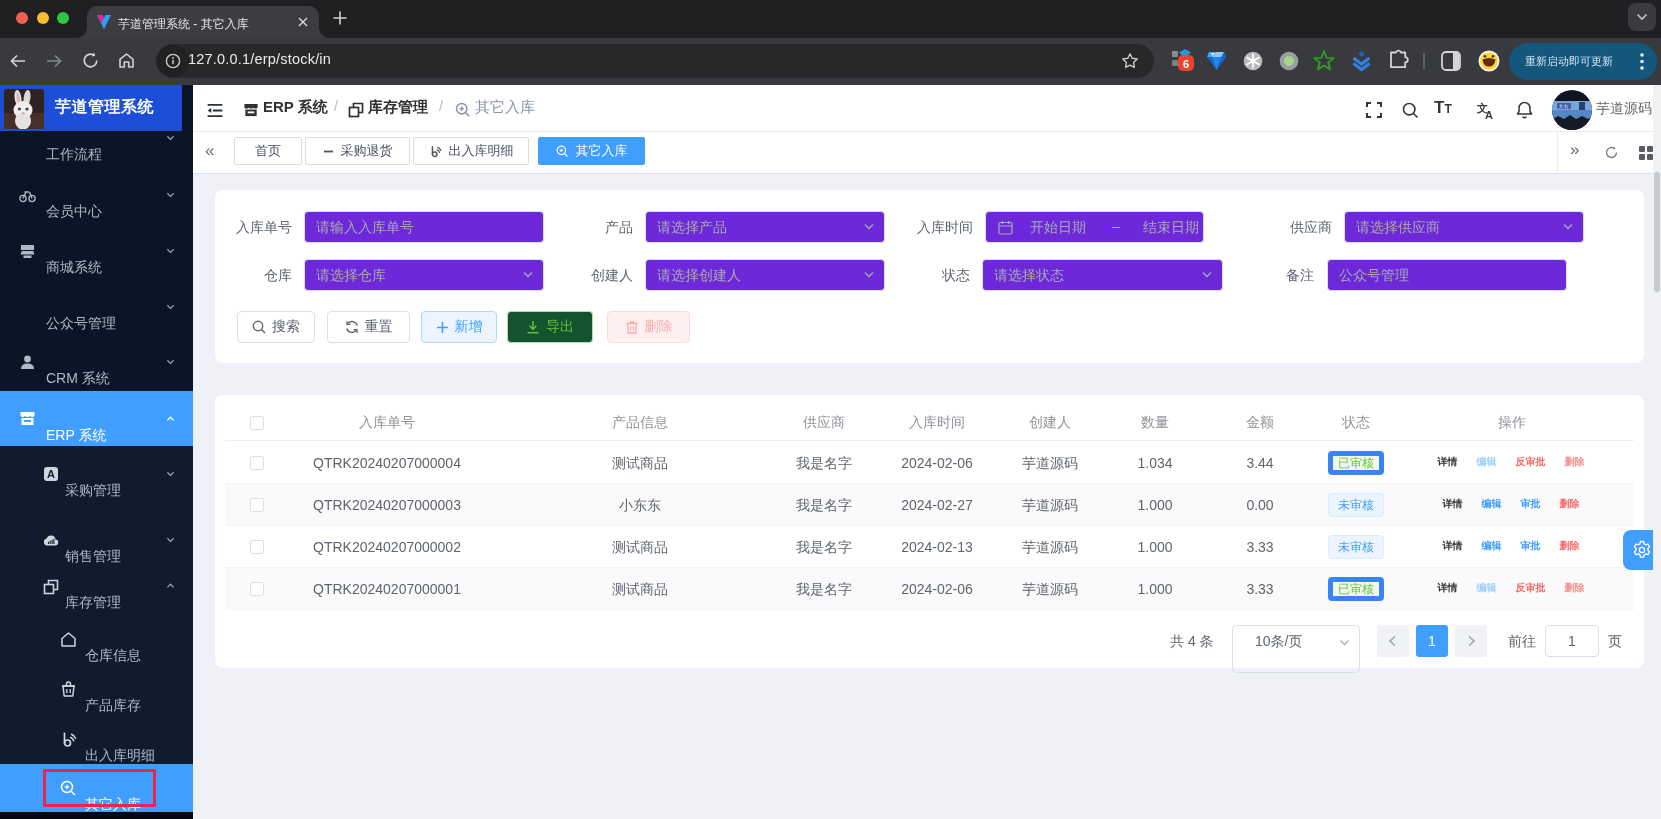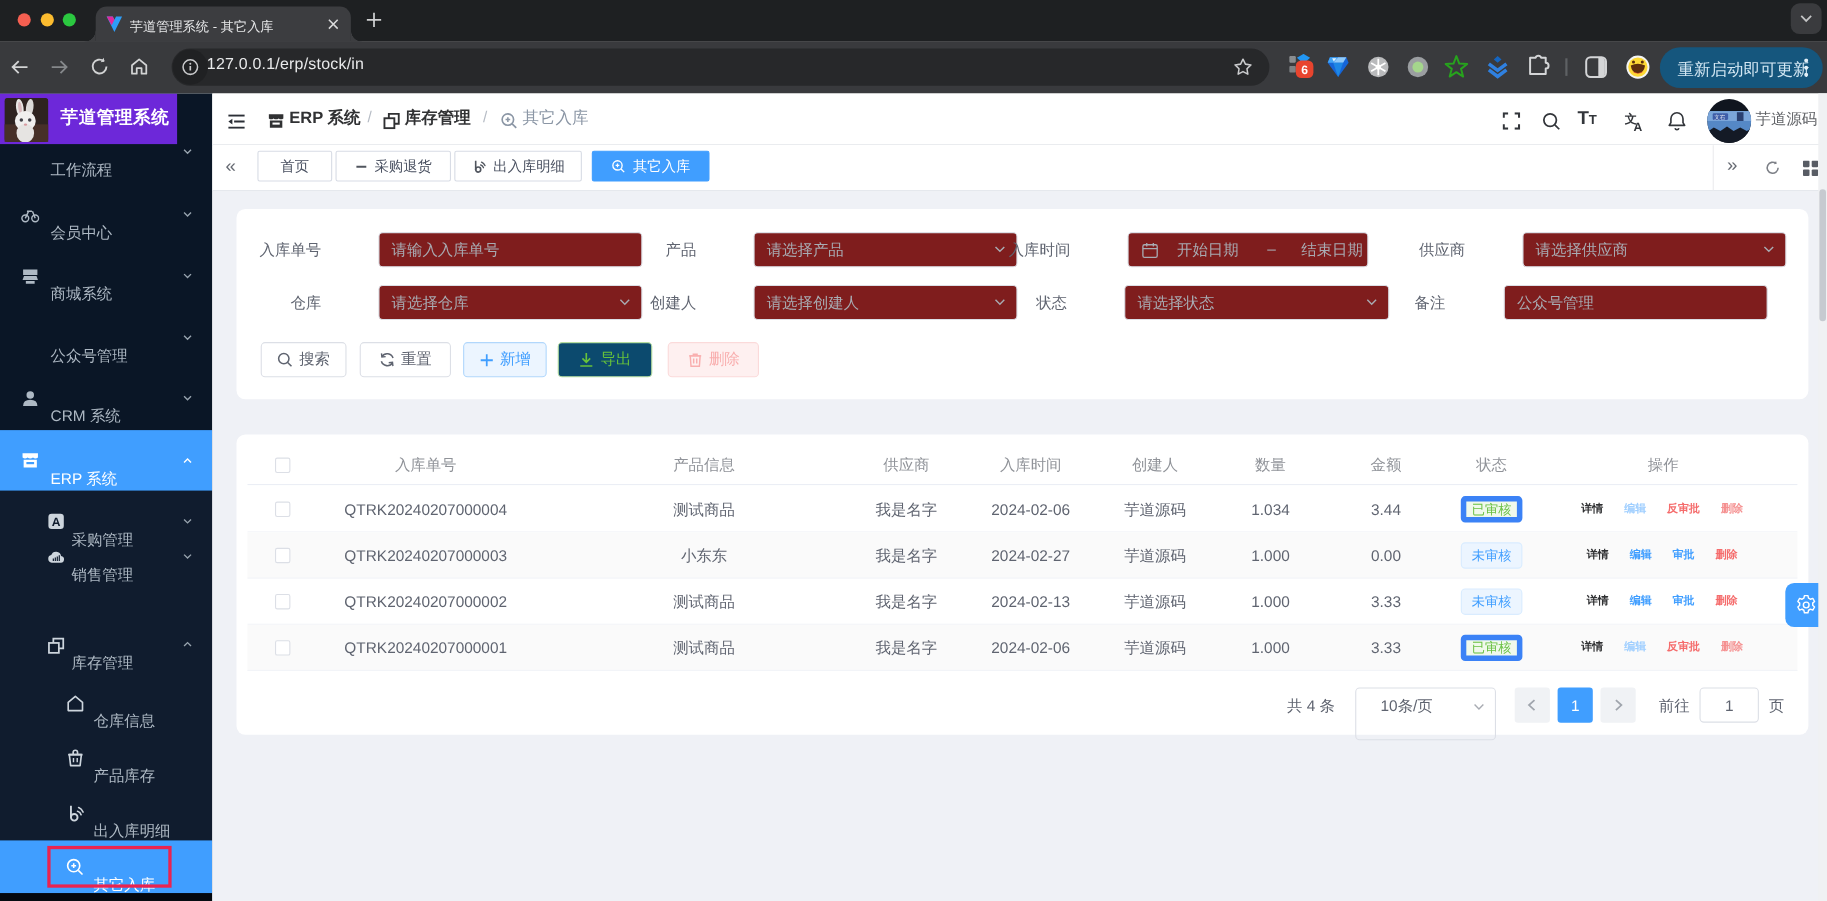--- a/index.html
+++ b/index.html
@@ -20,21 +20,21 @@
   #sidebar { left:0; top:85px; width:193px; height:734px; background:#0a1626; overflow:hidden; }
   #appheader { left:193px; top:85px; width:1468px; height:47px; background:#fff; border-bottom:1px solid #e8eaee; }
   #tagsrow { left:193px; top:132px; width:1468px; height:42px; background:#fff; border-bottom:1px solid #dadfe6; }
   #content { left:193px; top:174px; width:1468px; height:645px; background:#eff1f6; }
   .card { position:absolute; background:#fff; border-radius:8px; }
   .mitem { position:absolute; left:0; width:193px; height:56px; color:#aeb9c4; font-size:14px; }
   .mtxt { position:absolute; top:50%; transform:translateY(-50%);margin-top:17px; }
   .chev { position:absolute; right:18px; top:50%; width:9px; height:9px; transform:translateY(-50%); }
   .tag-tab { position:absolute; top:5px; height:28px; border:1px solid #d8dce5; border-radius:2px; background:#fff; color:#495060; font-size:13px; display:flex; align-items:center; justify-content:center; gap:7px; }
   .fitem-label { position:absolute; font-size:14px; color:#5f6470; line-height:32px; text-align:right; }
-  .finput { position:absolute; height:32px; border:1px solid #dcdfe6; border-radius:4px; background:#7f1d1d; font-size:14px; color:#a8abb2; line-height:30px; padding-left:11px;margin-left:40px; }
+  .finput { position:absolute; height:32px; border:1px solid #dcdfe6; border-radius:4px; background:#6d28d9; font-size:14px; color:#a8abb2; line-height:30px; padding-left:11px; }
   .fchev { position:absolute; right:10px; top:11px; width:10px; height:8px; }
   .btn { position:absolute; top:311px; height:32px; border-radius:4px; font-size:14px; display:flex; align-items:center; justify-content:center; gap:6px; }
   .hcell,.ccell { position:absolute; font-size:14px; transform:translateX(-50%); white-space:nowrap; }
   .hcell { color:#909399; font-weight:400; }
   .ccell { color:#5f6470; }
   .tag { position:absolute; width:56px; height:24px; border-radius:4px; font-size:12px; display:flex; align-items:center; justify-content:center; transform:translateX(-50%); }
   .tag-g { background:#f0f9eb; border:5px solid #3b82f6; color:#6ac144; }
   .tag-b { background:#ecf5ff; border:1px solid #d9ecff; color:#409eff; }
   .ops { position:absolute; transform:translateX(-50%); display:flex; gap:19px; font-size:10px; font-weight:700; white-space:nowrap; }
 </style>
@@ -132,34 +132,34 @@
   </svg>
   <svg style="position:absolute;left:1478px;top:12px;" width="22" height="22" viewBox="0 0 22 22">
     <circle cx="11" cy="11" r="10.5" fill="#f3f4f4"></circle>
     <circle cx="11" cy="11" r="8.8" fill="#fdd835"></circle>
     <path d="M4.5 9.5 Q11 6.5 17.5 9.5 Q16.5 16.5 11 16.5 Q5.5 16.5 4.5 9.5 Z" fill="#5d2e0d"></path>
     <path d="M6 14.8 Q11 17.8 16 14.8 Q14.5 16.8 11 16.8 Q7.5 16.8 6 14.8 Z" fill="#e53935"></path>
     <circle cx="7" cy="6.3" r="1.4" fill="#5d2e0d"></circle>
       <circle cx="15" cy="6.3" r="1.4" fill="#5d2e0d"></circle>
   </svg>
   <div style="position:absolute;left:1509px;top:5px;width:148px;height:37px;border-radius:18.5px;background:#15567d;">
-    <span style="position:absolute;left:16px;top:11px;font-size:15px;color:#d3e7f3;">重新启动即可更新</span>
+    <span style="position:absolute;left:16px;top:11px;font-size:11px;color:#d3e7f3;">重新启动即可更新</span>
     <svg style="position:absolute;left:131px;top:10px;" width="4" height="17" viewBox="0 0 4 17">
         <circle cx="2" cy="2" r="1.8" fill="#e2eff7"></circle>
         <circle cx="2" cy="8.5" r="1.8" fill="#e2eff7"></circle>
         <circle cx="2" cy="15" r="1.8" fill="#e2eff7"></circle>
       </svg>
   </div>
 </div>
 
 <div class="abs" id="sidebar">
 
   <div class="abs" style="left:0;top:361px;width:193px;height:318px;background:#101c2e;"></div>
 
-  <div class="abs" style="left:0;top:0;width:161px;height:46px;background:#6d28d9;z-index:5;">
+  <div class="abs" style="left:0;top:0;width:182px;height:46px;background:#1d4ed8;z-index:5;">
     <svg class="abs" style="left:4px;top:4px;" width="40" height="40" viewBox="0 0 40 40">
       <rect width="40" height="40" rx="3" fill="#2e2320"></rect>
       <rect x="0" y="24" width="40" height="16" fill="#473028"></rect>
       <ellipse cx="14" cy="9" rx="3.4" ry="8" fill="#e8e6e4" transform="rotate(-8 14 9)"></ellipse>
       <ellipse cx="23" cy="9" rx="3.4" ry="8" fill="#dddbd9" transform="rotate(8 23 9)"></ellipse>
       <ellipse cx="14.2" cy="9" rx="1.6" ry="5.5" fill="#d8b9bc" transform="rotate(-8 14 9)"></ellipse>
       <ellipse cx="19" cy="21" rx="9.5" ry="9" fill="#f0efee"></ellipse>
       <ellipse cx="19" cy="32" rx="8" ry="8.5" fill="#e6e4e2"></ellipse>
       <circle cx="15.4" cy="20" r="1.6" fill="#3f3f46"></circle>
         <circle cx="23" cy="20" r="1.6" fill="#3f3f46"></circle>
@@ -226,21 +226,21 @@
   <div class="mitem" style="top:361px;">
     <svg class="abs" style="left:43px;top:20px;" width="16" height="16" viewBox="0 0 16 16">
         <rect x="1" y="1" width="14" height="14" rx="3" fill="#cdd5dd"></rect>
         <text x="8" y="12" font-size="11" font-weight="bold" fill="#101c2e" text-anchor="middle" font-family="Liberation Sans">A</text>
       </svg>
     <span class="mtxt" style="left:65px;">采购管理</span>
     <svg class="chev" viewBox="0 0 10 10">
         <path d="M1.5 3 L5 6.5 L8.5 3" stroke="#97a3ae" stroke-width="1.4" fill="none"></path>
       </svg>
   </div>
-  <div class="mitem" style="top:393px;">
+  <div class="mitem" style="top:427px;">
     <svg class="abs" style="left:43px;top:21px;" width="16" height="14" viewBox="0 0 16 14">
         <path d="M4 12.5 a3.5 3.5 0 0 1 -0.4 -6.9 a4.6 4.6 0 0 1 8.9 0.8 a3 3 0 0 1 -0.7 6.1 Z" fill="#cdd5dd"></path>
         <path d="M5.5 11 v-2.2 M7.3 11 v-3.2 M9.1 11 v-4.2 M10.9 11 v-5.2" stroke="#101c2e" stroke-width="1.1"></path>
       </svg>
     <span class="mtxt" style="left:65px;">销售管理</span>
     <svg class="chev" viewBox="0 0 10 10">
         <path d="M1.5 3 L5 6.5 L8.5 3" stroke="#97a3ae" stroke-width="1.4" fill="none"></path>
       </svg>
   </div>
   <div class="mitem" style="top:473px;">
@@ -422,21 +422,21 @@
 <div class="btn" style="left:327px;width:83px;border:1px solid #dcdfe6;background:#fff;color:#5f6470;">
   <svg width="14" height="14" viewBox="0 0 14 14">
       <path d="M12.3 5.5 A5.6 5.6 0 0 0 2.2 4.2 M1.7 8.5 A5.6 5.6 0 0 0 11.8 9.8" stroke="#5f6470" stroke-width="1.4" fill="none"></path>
       <path d="M1.8 1.2 L2.2 4.6 L5.6 4.2" stroke="#5f6470" stroke-width="1.3" fill="none"></path>
       <path d="M12.2 12.8 L11.8 9.4 L8.4 9.8" stroke="#5f6470" stroke-width="1.3" fill="none"></path>
     </svg>重置</div>
 <div class="btn" style="left:421px;width:76px;border:1px solid #b1d7fc;background:#ecf5ff;color:#409eff;">
   <svg width="13" height="13" viewBox="0 0 13 13">
       <path d="M6.5 1 V12 M1 6.5 H12" stroke="#409eff" stroke-width="1.6"></path>
     </svg>新增</div>
-<div class="btn" style="left:507px;width:86px;border:1px solid #b5dd9f;background:#0c4a6e;color:#67c23a;">
+<div class="btn" style="left:507px;width:86px;border:1px solid #b5dd9f;background:#14532d;color:#67c23a;">
   <svg width="14" height="14" viewBox="0 0 14 14">
       <path d="M7 1 V9 M3.5 5.8 L7 9.3 L10.5 5.8" stroke="#67c23a" stroke-width="1.5" fill="none"></path>
       <path d="M1.5 12.7 H12.5" stroke="#67c23a" stroke-width="1.5"></path>
     </svg>导出</div>
 <div class="btn" style="left:607px;width:83px;border:1px solid #fbdada;background:#fef0f0;color:#f9aeae;">
   <svg width="14" height="14" viewBox="0 0 14 14">
       <path d="M2.5 3.5 H11.5 L10.8 13 H3.2 Z" stroke="#f9aeae" stroke-width="1.3" fill="none"></path>
       <path d="M1.5 3.5 H12.5 M5.3 3.5 V2 H8.7 V3.5 M5.6 6 v4.5 M8.4 6 v4.5" stroke="#f9aeae" stroke-width="1.3" fill="none"></path>
     </svg>删除</div>
 

